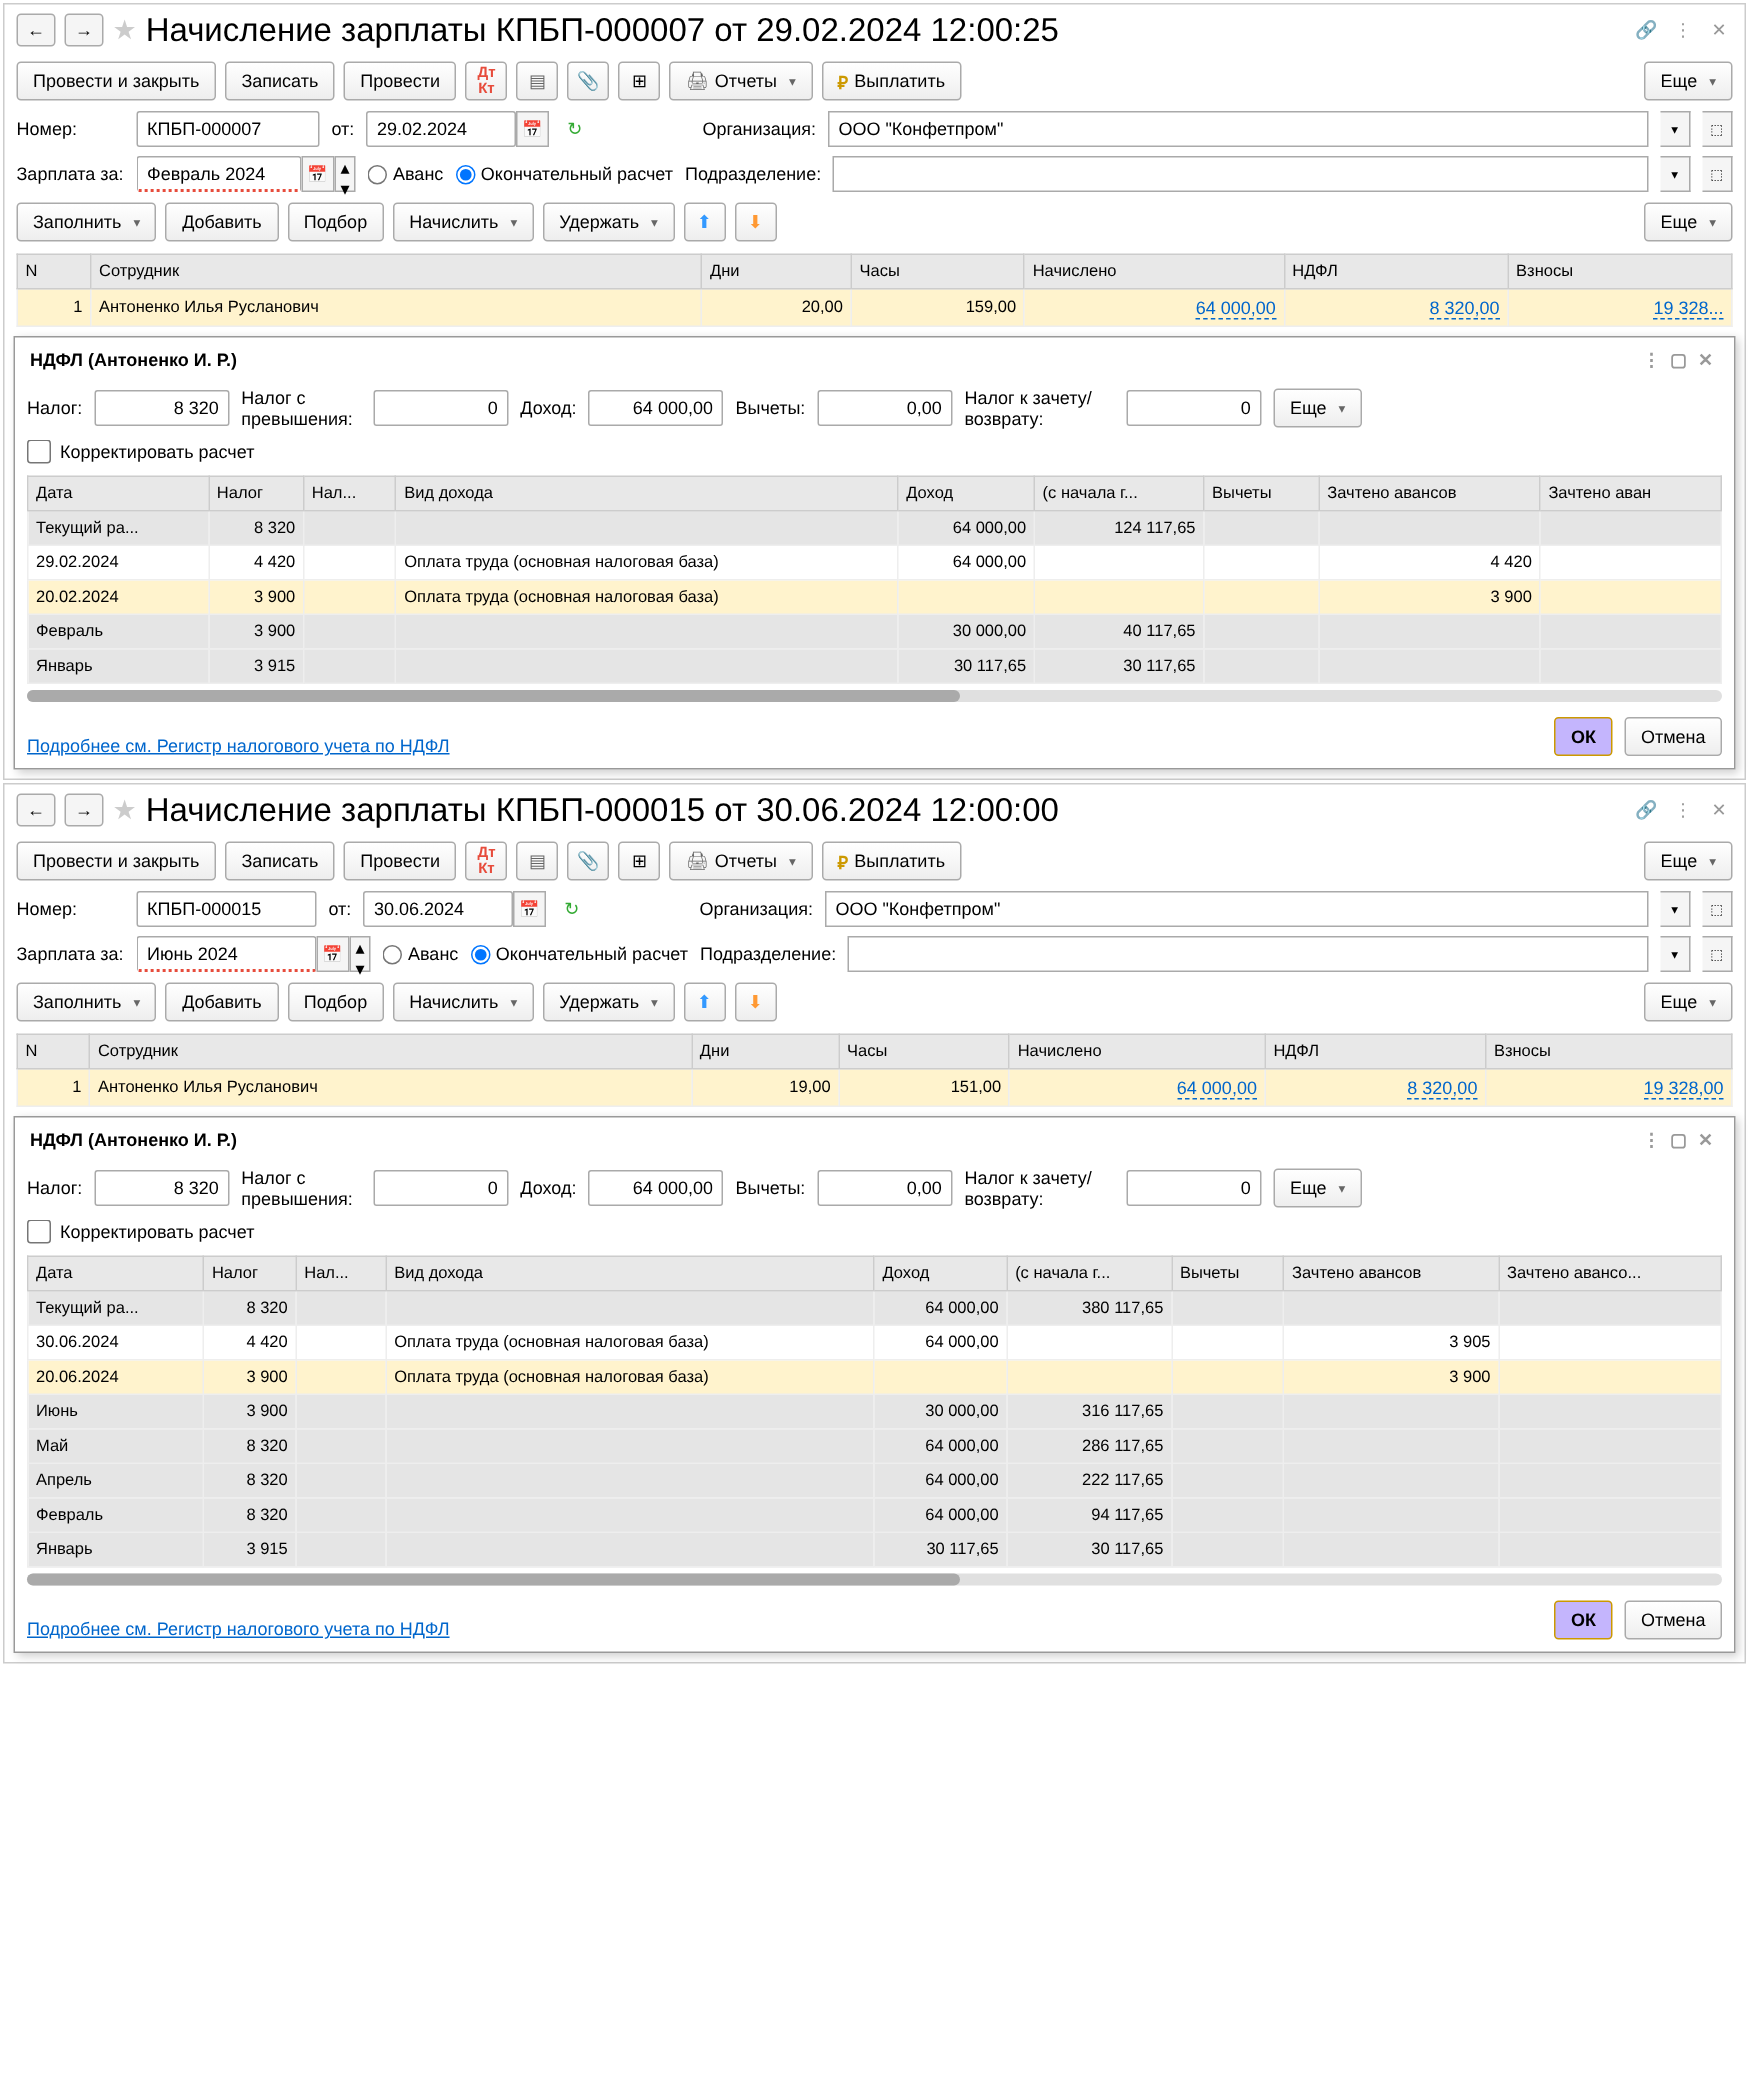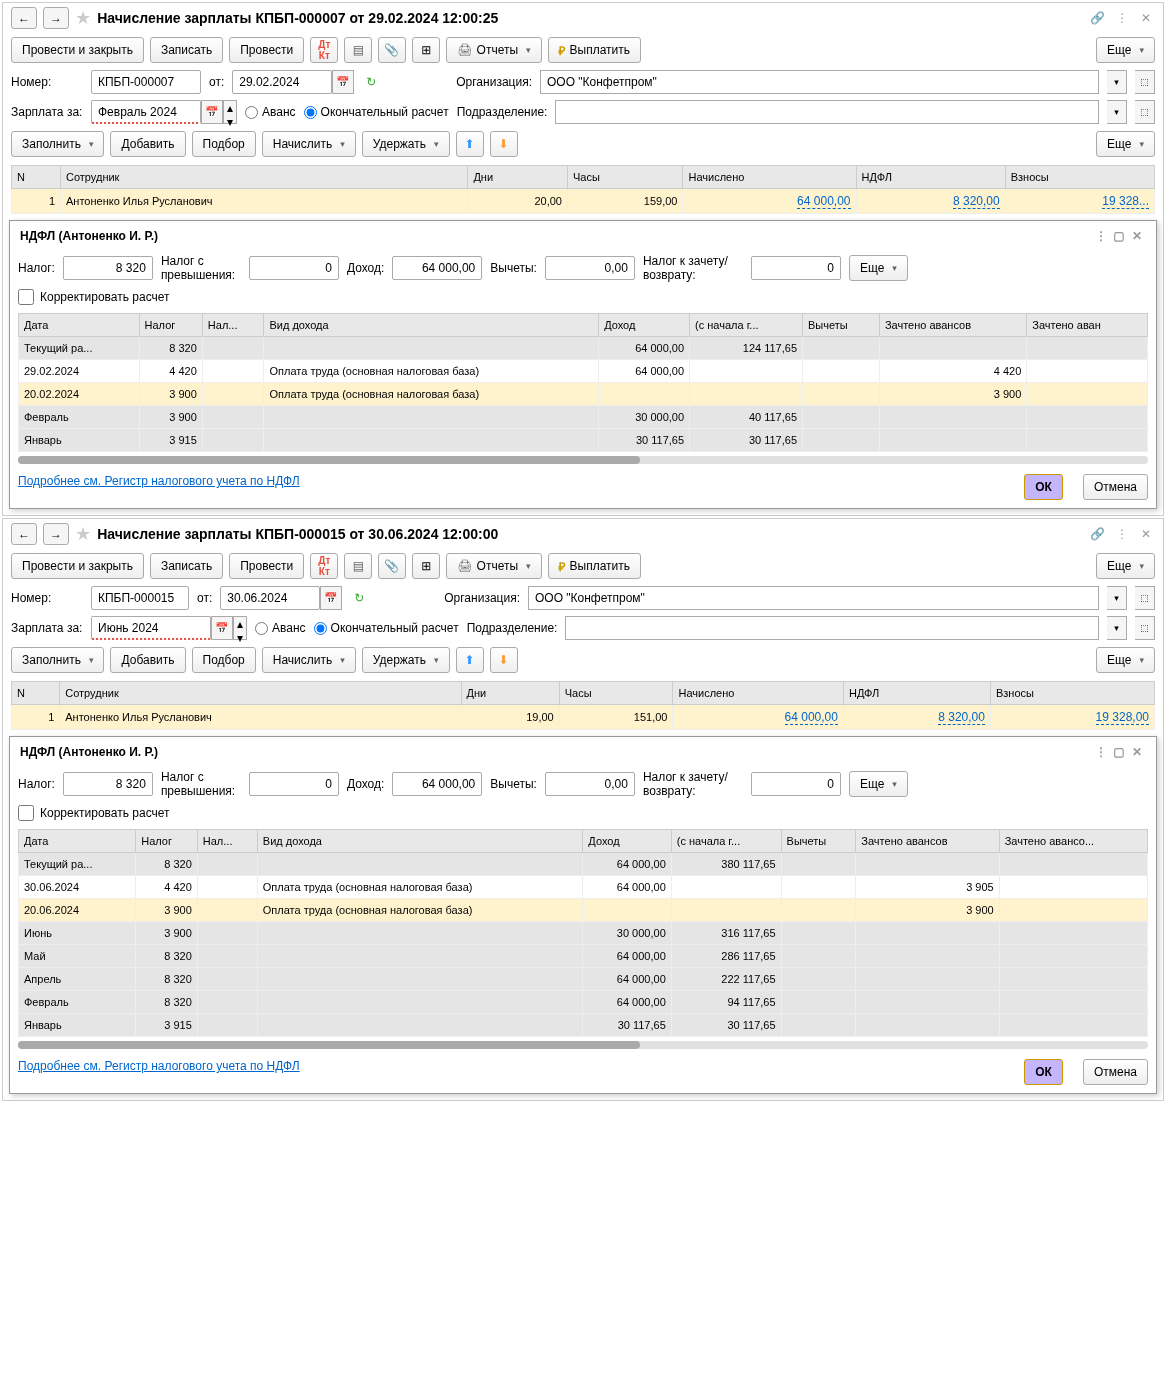--- a/index.html
+++ b/index.html
@@ -1,19 +1,19 @@
 <!DOCTYPE html>
 <html><head>
 <meta charset="utf-8">
 <style>
 *{box-sizing:border-box;font-family:Arial,sans-serif;font-size:12px;margin:0;padding:0}
 body{background:#fff;width:1166px}
 .panel{border:1px solid #ccc;margin:2px;background:#fff}
 .titlebar{display:flex;align-items:center;padding:4px 8px;gap:6px}
-.titlebar h1{font-size:14px;font-weight:bold;flex:1}
+.titlebar h1{font-size:22px;font-weight:normal;flex:1}
 .nav-btn{width:26px;height:22px;border:1px solid #aaa;background:#f5f5f5;border-radius:3px;cursor:pointer;display:flex;align-items:center;justify-content:center}
 .star{color:#ccc;font-size:18px}
 .tbicon{width:18px;height:18px;cursor:pointer;color:#999;display:flex;align-items:center;justify-content:center}
 .toolbar{display:flex;align-items:flex-end;padding:4px 8px;gap:6px;flex-wrap:wrap}
 .btn{border:1px solid #aaa;background:linear-gradient(#fff,#eee);border-radius:3px;padding:4px 10px;cursor:pointer;display:inline-flex;align-items:center;gap:4px;height:26px}
 .btn.small{padding:2px 6px;width:28px;justify-content:center}
 .btn.more::after{content:"▾";font-size:9px;margin-left:4px;color:#666}
 .btn.ok{background:#c4b5fd;border-color:#cc9900;font-weight:bold}
 .spacer{flex:1}
 .formrow{display:flex;align-items:center;padding:3px 8px;gap:8px}
@@ -32,21 +32,21 @@
 .table tr.hl{background:#fff3cd}
 .table tr.gray{background:#e5e5e5}
 .table td.r{text-align:right}
 .link{color:#0066cc;text-decoration:underline;cursor:pointer}
 .link.dash{text-decoration:none;border-bottom:1px dashed #0066cc}
 .chk{display:inline-flex;align-items:center;gap:6px;padding:4px 8px}
 .chk input{width:16px;height:16px}
 .redbox{border:2px solid #e74c3c}
 .scroller{height:8px;background:#e0e0e0;margin:2px 8px;border-radius:4px;position:relative}
 .scroller::before{content:"";position:absolute;left:0;width:55%;height:100%;background:#aaa;border-radius:4px}
-.footer{display:flex;align-items:flex-start;padding:8px;gap:20px}
+.footer{display:flex;align-items:flex-end;padding:8px;gap:8px}
 .icon-dt{color:#e74c3c;font-weight:bold;font-size:10px}
 .icon-doc{color:#666}
 .icon-clip{color:#666}
 .icon-print{color:#666}
 .icon-money{color:#cc9900;font-weight:bold}
 .subpanel{border:1px solid #999;margin:6px;box-shadow:2px 2px 6px rgba(0,0,0,0.2);background:#fff}
 .subtitle{display:flex;align-items:center;padding:6px 10px;font-size:15px;font-weight:bold}
 .arrow-up{color:#3399ff}
 .arrow-dn{color:#ff9933}
 .datespin{display:flex;align-items:center}
@@ -89,21 +89,21 @@
       </button>
   <button class="btn">
         <span class="icon-money">₽</span>
         <span>Выплатить</span>
       </button>
   <span class="spacer"></span>
   <button class="btn more">Еще</button>
  </div>
  <div class="formrow">
   <span class="lbl">Номер:</span>
-  <input class="input" style="width: 110px;" value="КПБП-000007">
+  <input class="input" style="width: 122px;" value="КПБП-000007">
   <span>от:</span>
   <div class="datespin">
    <input class="input date" value="29.02.2024" style="">
    <span class="cal">📅</span>
   </div>
   <span class="tbicon" style="color:#3a3">↻</span>
   <span style="width:60px"></span>
   <span>Организация:</span>
   <div class="sel">
         <span>ООО "Конфетпром"</span>
@@ -309,21 +309,21 @@
       </button>
   <button class="btn">
         <span class="icon-money">₽</span>
         <span>Выплатить</span>
       </button>
   <span class="spacer"></span>
   <button class="btn more">Еще</button>
  </div>
  <div class="formrow">
   <span class="lbl">Номер:</span>
-  <input class="input" style="width: 98px;" value="КПБП-000015">
+  <input class="input" style="width: 120px;" value="КПБП-000015">
   <span>от:</span>
   <div class="datespin">
    <input class="input date" value="30.06.2024" style="">
    <span class="cal">📅</span>
   </div>
   <span class="tbicon" style="color:#3a3">↻</span>
   <span style="width:60px"></span>
   <span>Организация:</span>
   <div class="sel">
         <span>ООО "Конфетпром"</span>

